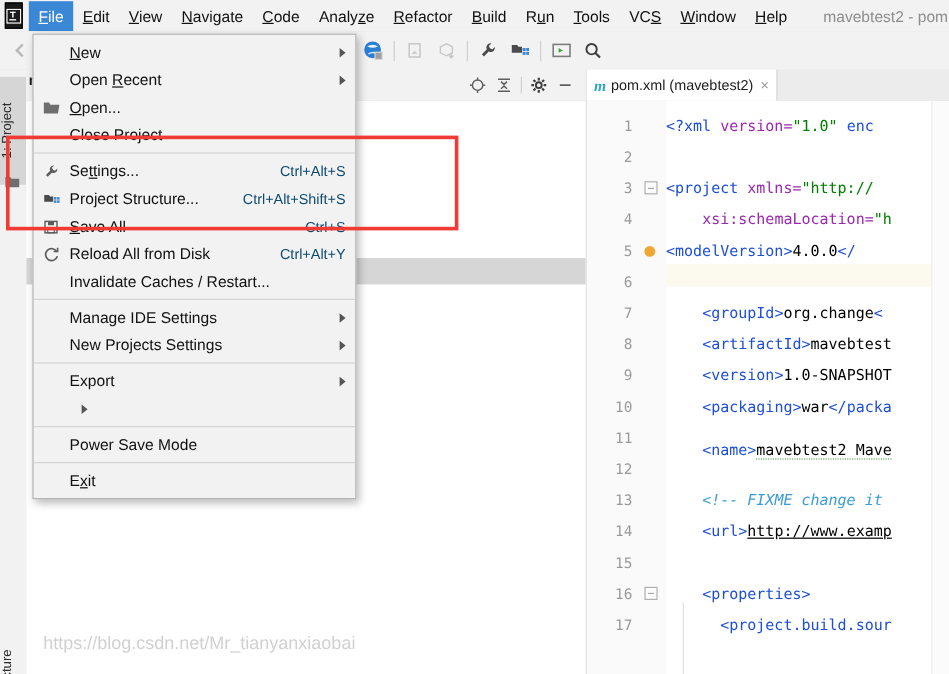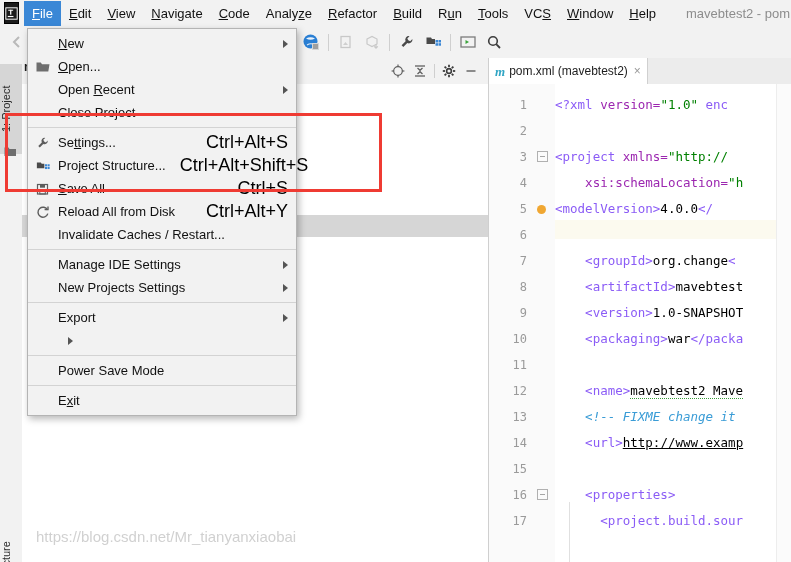--- a/index.html
+++ b/index.html
@@ -114,21 +114,21 @@
   }
   .code-area{
     position:absolute;left:66px;top:26px;width:222px;height:478px;
     background:#fff;overflow:hidden;
   }
   .codeline{
     position:absolute;left:0;white-space:pre;
     font-family:"DejaVu Sans Mono", monospace;font-size:12.5px;line-height:14px;
   }
   .caretrow{position:absolute;left:0;width:236px;height:19px;background:#fcfaef;}
-  .tag{color:#8b5cf6;}
+  .tag{color:#1d4ed8;}
   .txt{color:#000;}
   .attr{color:#9c27b0;}
   .val{color:#008000;}
   .comment{color:#3a9cd6;font-style:italic;}
   .link{color:#000;text-decoration:underline;}
   .wavy{border-bottom:1px dotted #3a9a3a;}
   .scroll-right{
     position:absolute;right:0;top:26px;width:14px;height:478px;background:#fbfbfb;
     border-left:1px solid #ededed;
   }
@@ -140,21 +140,21 @@
     box-shadow:2px 3px 7px rgba(0,0,0,.28);
     padding:3px 0;box-sizing:border-box;z-index:40;
   }
   .mi{
     position:relative;height:23px;display:flex;align-items:center;
     padding:0 8px 0 0;font-size:13px;color:#111;cursor:default;
   }
   .mi .ic{width:30px;display:flex;align-items:center;justify-content:center;flex:0 0 30px;}
   .mi .label{flex:1 1 auto;white-space:nowrap;}
   .mi .label .u{text-decoration:underline;}
-  .mi .accel{color:#000000;font-size:18px;white-space:nowrap;padding-left:14px;}
+  .mi .accel{color:#0c4a6e;font-size:12px;white-space:nowrap;padding-left:14px;}
   .mi .arrow{
     width:0;height:0;margin-left:10px;
     border-left:5px solid #555;border-top:4px solid transparent;border-bottom:4px solid transparent;
   }
   .msep{height:1px;background:#d3d3d3;margin:3px 0;}
 
   
   .redbox{
     position:absolute;left:5px;top:113px;width:377px;height:79px;
     border:3px solid #ef3b33;box-sizing:border-box;z-index:60;pointer-events:none;
@@ -406,51 +406,51 @@
     <div class="code-area">
       <div class="caretrow" style="top:136px"></div>
       <div class="codeline" style="top:14px"><span class="tag">&lt;?xml </span><span class="attr">version=</span><span class="val">"1.0"</span><span class="tag"> enc</span></div>
       <div class="codeline" style="top:66px"><span class="tag">&lt;project </span><span class="attr">xmlns=</span><span class="val">"http://</span></div>
       <div class="codeline" style="top:92px">    <span class="attr">xsi:schemaLocation=</span><span class="val">"h</span></div>
       <div class="codeline" style="top:118px"><span class="tag">&lt;modelVersion&gt;</span><span class="txt">4.0.0</span><span class="tag">&lt;/</span></div>
       <div class="codeline" style="top:170px">    <span class="tag">&lt;groupId&gt;</span><span class="txt">org.change</span><span class="tag">&lt;</span></div>
       <div class="codeline" style="top:196px">    <span class="tag">&lt;artifactId&gt;</span><span class="txt">mavebtest</span></div>
       <div class="codeline" style="top:222px">    <span class="tag">&lt;version&gt;</span><span class="txt">1.0-SNAPSHOT</span></div>
       <div class="codeline" style="top:248px">    <span class="tag">&lt;packaging&gt;</span><span class="txt">war</span><span class="tag">&lt;/packa</span></div>
-      <div class="codeline" style="top:300px">    <span class="tag">&lt;name&gt;</span><span class="txt wavy">mavebtest2 Mave</span></div>
+      <div class="codeline" style="top:284px">    <span class="tag">&lt;name&gt;</span><span class="txt wavy">mavebtest2 Mave</span></div>
       <div class="codeline" style="top:326px">    <span class="comment">&lt;!-- FIXME change it</span></div>
       <div class="codeline" style="top:352px">    <span class="tag">&lt;url&gt;</span><span class="link">http://www.examp</span></div>
       <div class="codeline" style="top:404px">    <span class="tag">&lt;properties&gt;</span></div>
       <div class="codeline" style="top:430px">      <span class="tag">&lt;project.build.sour</span></div>
       <div style="position:absolute;left:14px;top:418px;width:1px;height:60px;background:#e0e0e0;"></div>
     </div>
     <div class="scroll-right"></div>
   </div>
 
   <div class="dropdown">
 
     <div class="mi">
       <span class="ic"></span>
       <span class="label"><span class="u">N</span>ew</span>
+      <span class="arrow"></span>
+    </div>
+
+    <div class="mi">
+      <span class="ic"></span>
+      <span class="label">Open <span class="u">R</span>ecent</span>
       <span class="arrow"></span>
     </div>
 
     <div class="mi">
       <span class="ic">
         <svg width="14" height="12" viewBox="0 0 14 12">
             <path d="M0.5 1.5 L4.8 1.5 L6 3.2 L13.5 3.2 L12.3 10.5 L0.5 10.5 Z" fill="#6e6e6e"></path>
           </svg>
       </span>
       <span class="label"><span class="u">O</span>pen...</span>
-    </div>
-
-    <div class="mi">
-      <span class="ic"></span>
-      <span class="label">Open <span class="u">R</span>ecent</span>
-      <span class="arrow"></span>
     </div>
 
     <div class="mi">
       <span class="ic"></span>
       <span class="label">Close Project</span>
     </div>
 
     <div class="msep"></div>
 
     <div class="mi">

